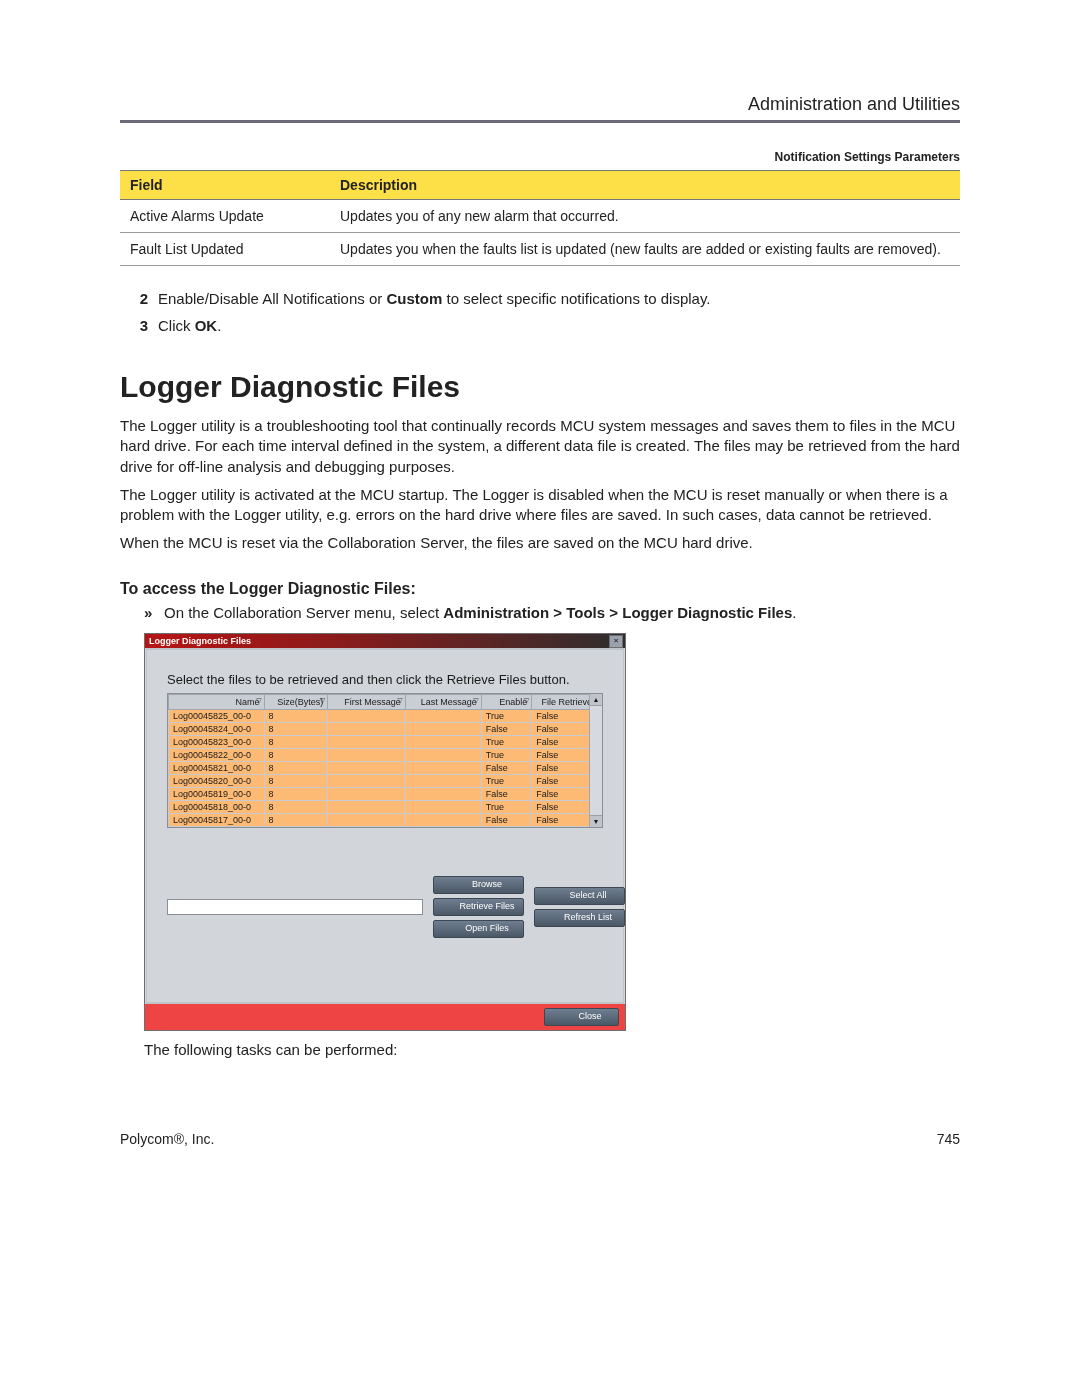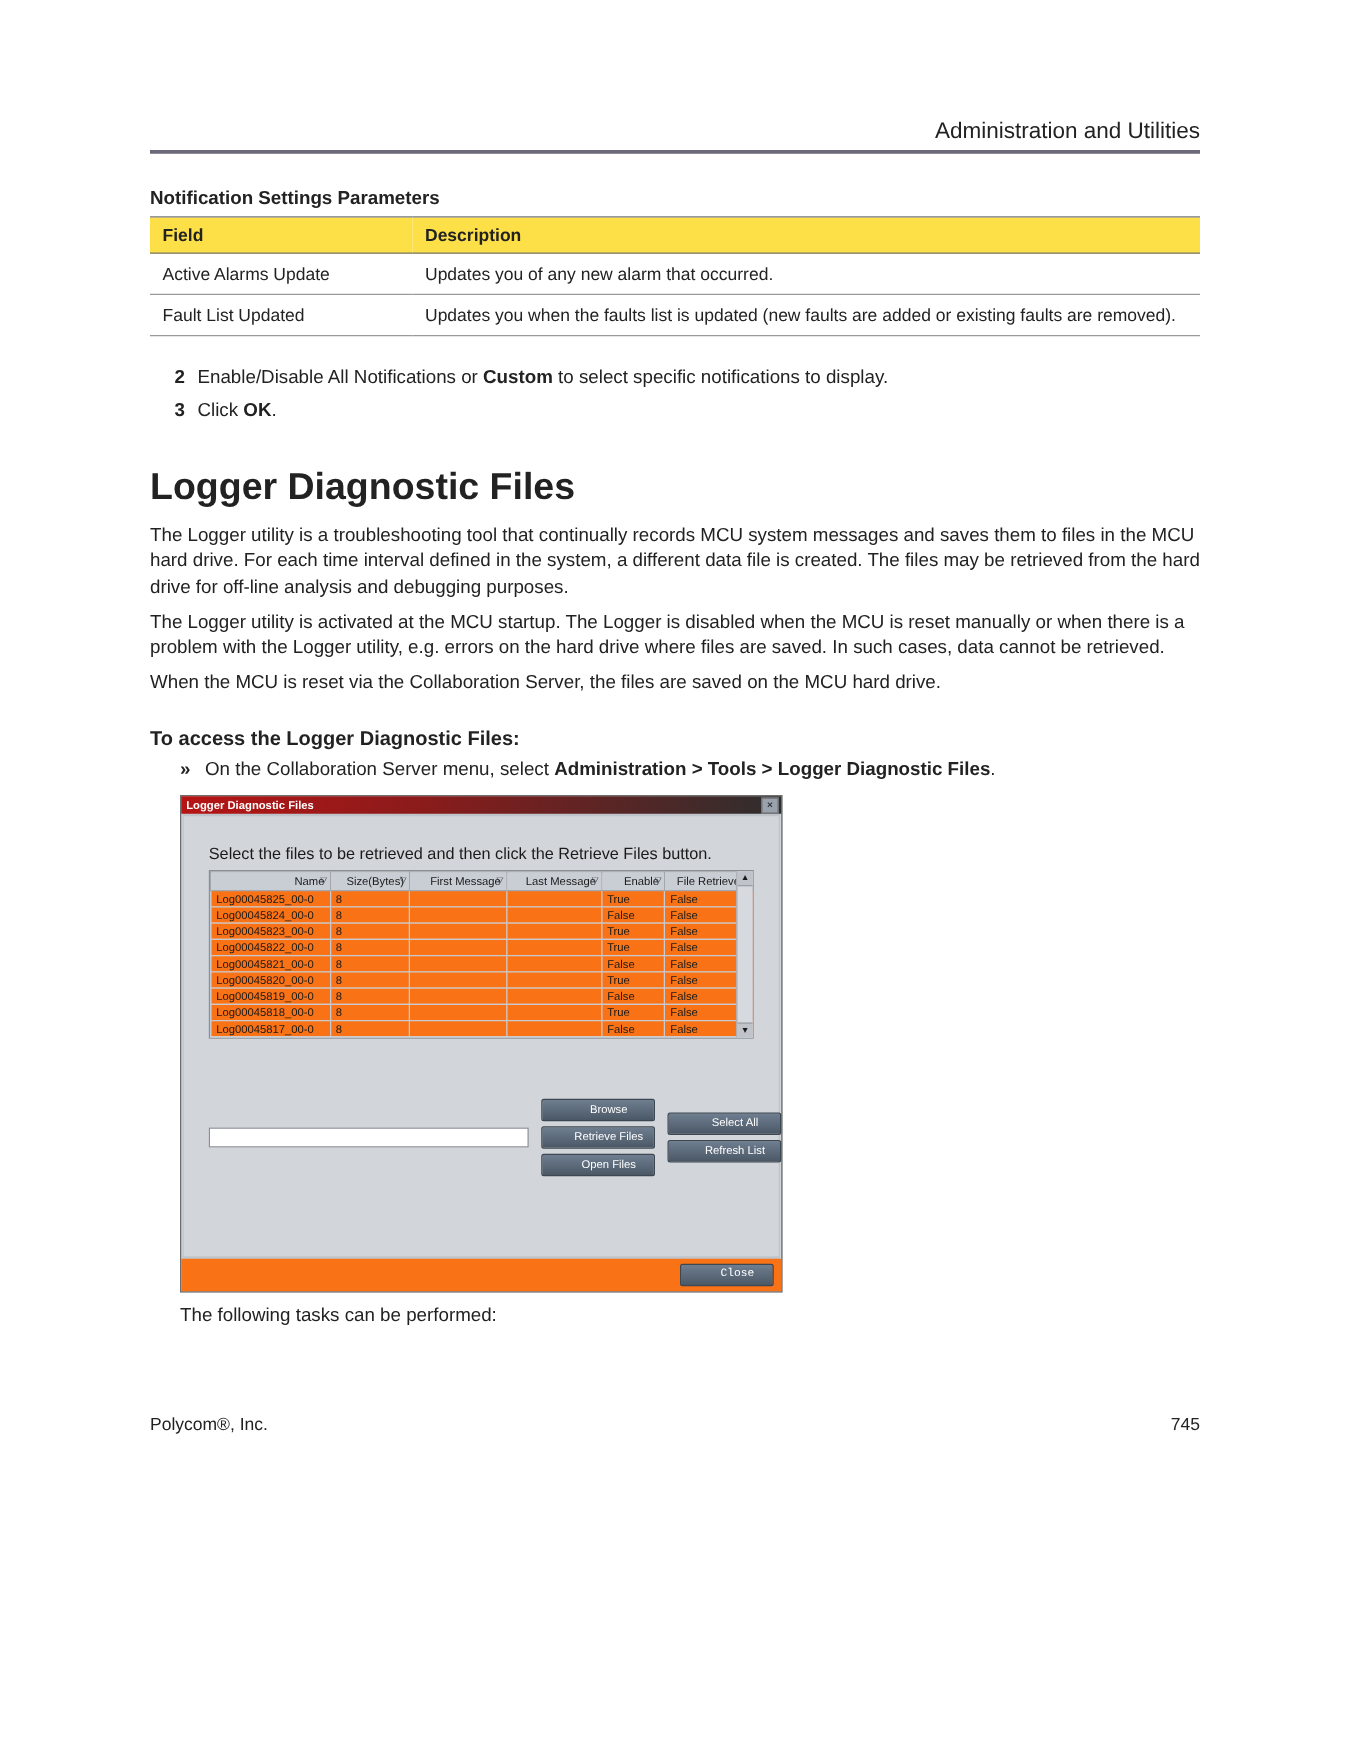--- a/index.html
+++ b/index.html
@@ -33,22 +33,23 @@
     border-top: 3px solid #6a6a7a;
   }
   .content {
     position: absolute;
     top: 150px;
     left: 120px;
     right: 120px;
   }
   .table-title {
     font-weight: bold;
-    font-size: 15px;
+    font-size: 12px;
     margin-bottom: 6px;
+    text-align: right;
   }
 
   
   table.params {
     width: 100%;
     border-collapse: collapse;
     font-size: 14px;
   }
   table.params th {
     background: #fde047;
@@ -178,21 +179,21 @@
   table.grid th .filter-icon {
     position: absolute;
     right: 2px; top: 2px;
     width: 8px; height: 8px;
     font-size: 7px;
     color: #3a3a3a;
   }
   table.grid td {
     border: 1px solid #c7cbd1;
     padding: 1px 4px;
-    background: #f97316;
+    background: #fdba74;
     white-space: nowrap;
     margin-left: 20px;
   }
   .col-name { width: 92px; }
   .col-size { width: 60px; }
   .col-first { width: 76px; }
   .col-last { width: 74px; }
   .col-startup { width: 50px; }
   .col-ret { width: 64px; }
   .grid-scroll {
@@ -244,24 +245,23 @@
     font-size: 9px;
     color: #fff;
     text-align: center;
     background: linear-gradient(to bottom, #6f7e90, #4a5866);
     border: 1px solid #3d4752;
     border-radius: 2px;
     padding-left: 17px;
   }
 
   .dlg-footer {
-    background: #f97316;
+    background: #ef4444;
     padding: 4px 6px;
     text-align: right;
-    font-family: Liberation Mono, monospace;
   }
   .dlg-footer .dlg-btn {
     width: 56px;
     display: inline-block;
   }
 
   .after-dlg {
     font-size: 15px;
     margin-top: 10px;
     margin-left: 24px;

